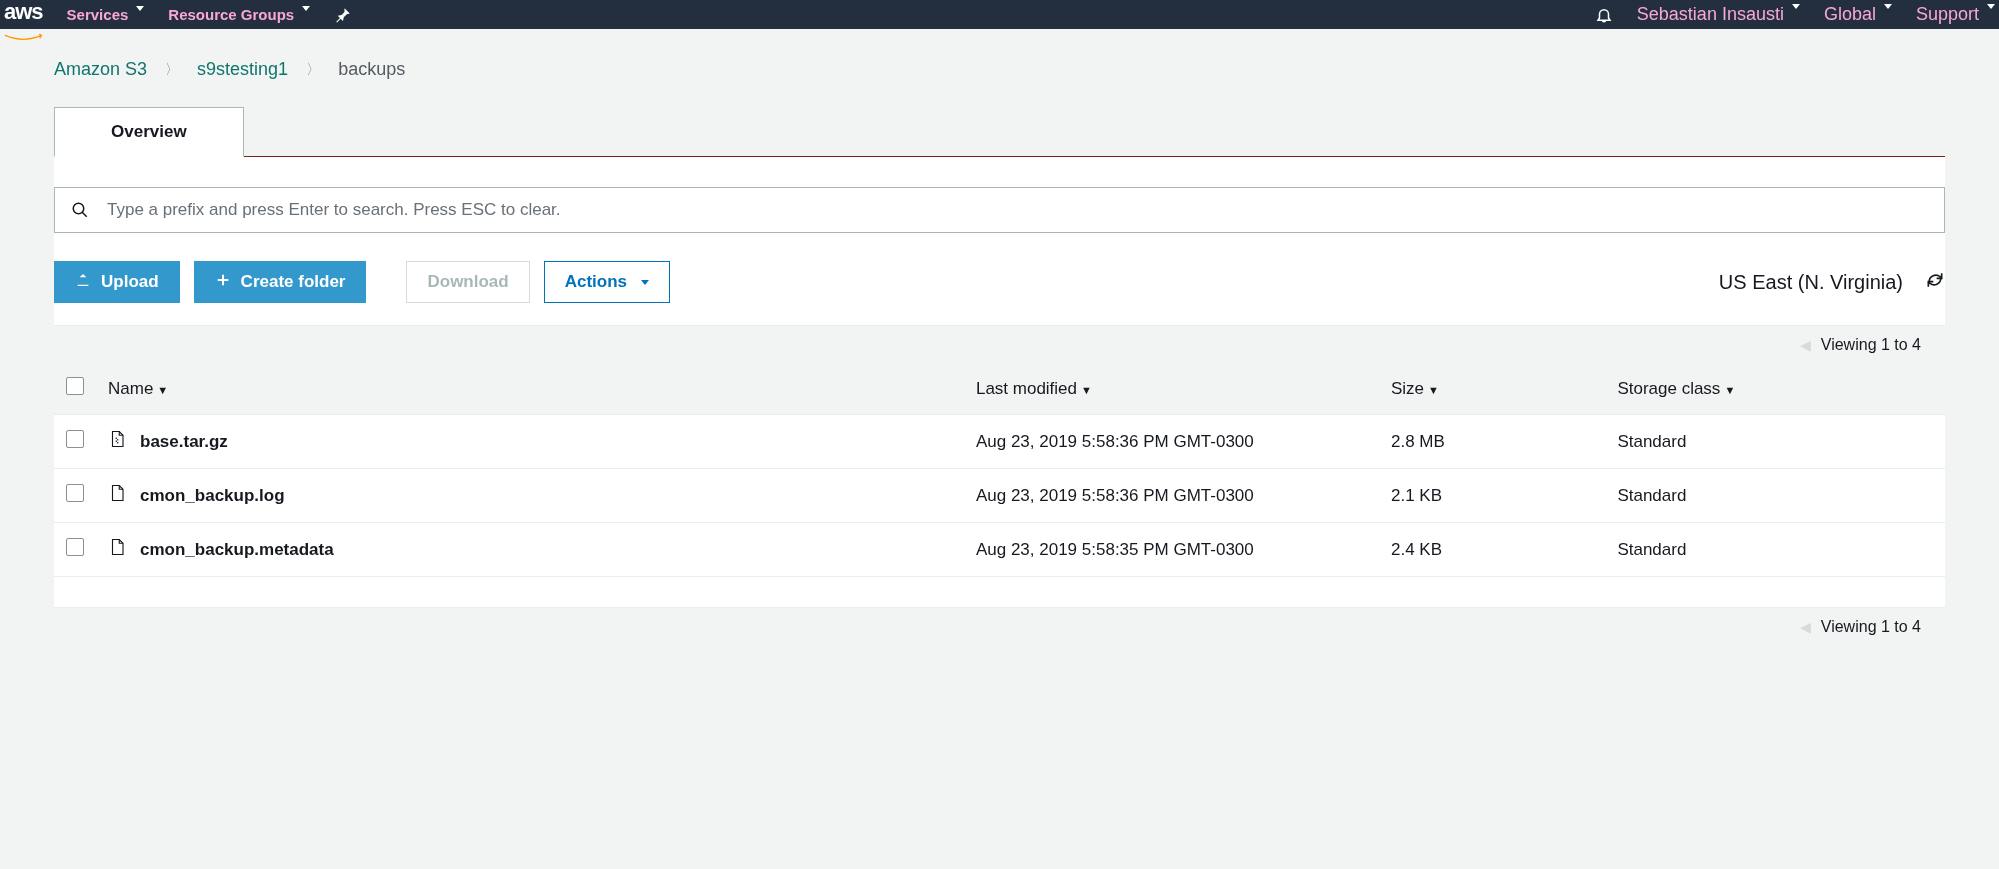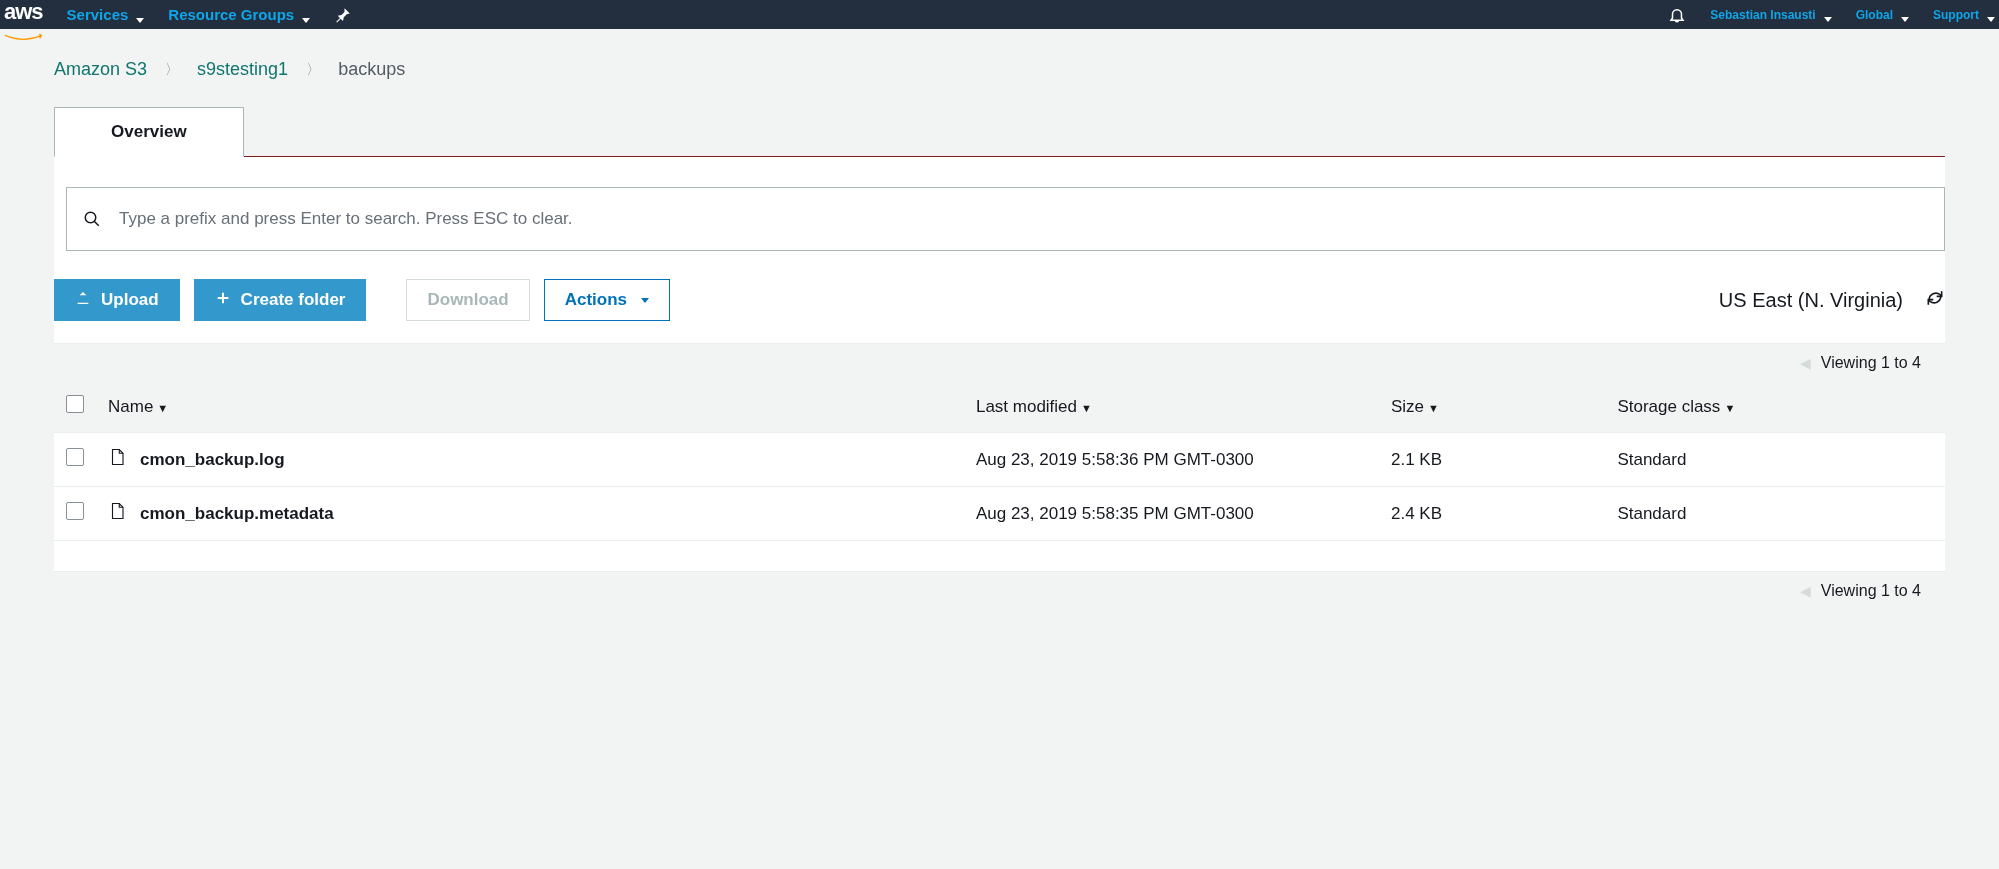--- a/index.html
+++ b/index.html
@@ -11,28 +11,28 @@
     background: #232f3e;
     color: #fff;
     height: 29px;
     display: flex;
     align-items: center;
     padding: 0 4px;
     justify-content: space-between;
   }
   .topnav-left, .topnav-right { display: flex; align-items: center; gap: 24px; }
   .topnav .nav-item {
-    display: flex; align-items: flex-end; gap: 8px;
-    color: #0ea5e9; font-size: 15px; font-weight: 600; cursor: pointer;
+    display: flex; align-items: flex-start; gap: 8px;
+    color: #f9a8d4; font-size: 15px; font-weight: 600; cursor: pointer;
   }
   .topnav .nav-item .caret, .caret {
     width: 0; height: 0; border-left: 4px solid transparent; border-right: 4px solid transparent;
     border-top: 5px solid #fff;
   }
-  .topnav-right .nav-item { font-weight: 700; font-size: 12px; gap: 8px; }
+  .topnav-right .nav-item { font-weight: 400; font-size: 18px; gap: 8px; }
   .aws-logo { font-family: "Amazon Ember", Arial, sans-serif; font-weight: 700; font-size: 22px; letter-spacing: -1px; color: #fff; position: relative; display: inline-block; padding-bottom: 6px; }
   .aws-logo .swoosh { position: absolute; left: 0; right: 0; bottom: -2px; height: 10px; }
   .aws-logo .swoosh svg { width: 100%; height: 100%; }
   .pin-icon svg, .bell-icon svg { width: 18px; height: 18px; fill: none; stroke: #fff; stroke-width: 2; }
   .pin-icon svg { fill: #fff; stroke: none; }
 
   
   .page-wrap { padding: 30px 54px 0 54px; }
   .breadcrumb { display: flex; align-items: center; gap: 18px; font-size: 18px; margin-bottom: 26px; }
   .breadcrumb a { color: #0f766e; }
@@ -54,22 +54,22 @@
     cursor: pointer;
   }
 
   
   .panel { background: #fff; padding: 30px 0 0 0; border-left: 0; border-right: 0; }
 
   
   .search-row {
     display: flex; align-items: center;
     border: 1px solid #aab7b8;
-    height: 64px;
-    margin: 0 0 28px 12px;
+    height: 46px;
+    margin: 0 0 28px 0;
     padding: 0 16px;
   }
   .search-row .icon { width: 18px; height: 18px; margin-right: 18px; flex: none;}
   .search-row input {
     border: none; outline: none; flex: 1; font-size: 17px; color: #16191f; background: transparent;
   }
   .search-row input::placeholder { color: #687078; }
 
   
   .toolbar-row { display: flex; align-items: center; justify-content: space-between; margin-bottom: 22px; }
@@ -258,20 +258,36 @@
           <th class="col-size">
             <span>Size</span><span class="sort">▼</span>
           </th>
           <th class="col-class">
             <span>Storage class</span><span class="sort">▼</span>
           </th>
         </tr>
       </thead>
       <tbody id="objects-body">
 
+      <tr>
+            <td class="col-check"><input type="checkbox" style=""></td>
+            <td class="col-name">
+              <span class="name-cell">
+                <span class="file-icon"><svg viewBox="0 0 24 24">
+                    <path d="M6 2h9l5 5v15H6z"></path>
+                    <path d="M15 2v5h5"></path>
+                    <path d="M11 10v2M13 12v2M11 14v2M13 16v2"></path>
+                  </svg></span>
+                <span>base.tar.gz</span>
+              </span>
+            </td>
+            <td class="col-mod">Aug 23, 2019 5:58:36 PM GMT-0300</td>
+            <td class="col-size">2.8 MB</td>
+            <td class="col-class">Standard</td>
+          </tr>
           <tr>
             <td class="col-check"><input type="checkbox" style=""></td>
             <td class="col-name">
               <span class="name-cell">
                 <span class="file-icon"><svg viewBox="0 0 24 24">
                     <path d="M6 2h9l5 5v15H6z"></path>
                     <path d="M15 2v5h5"></path>
                   </svg></span>
                 <span>cmon_backup.log</span>
               </span>

